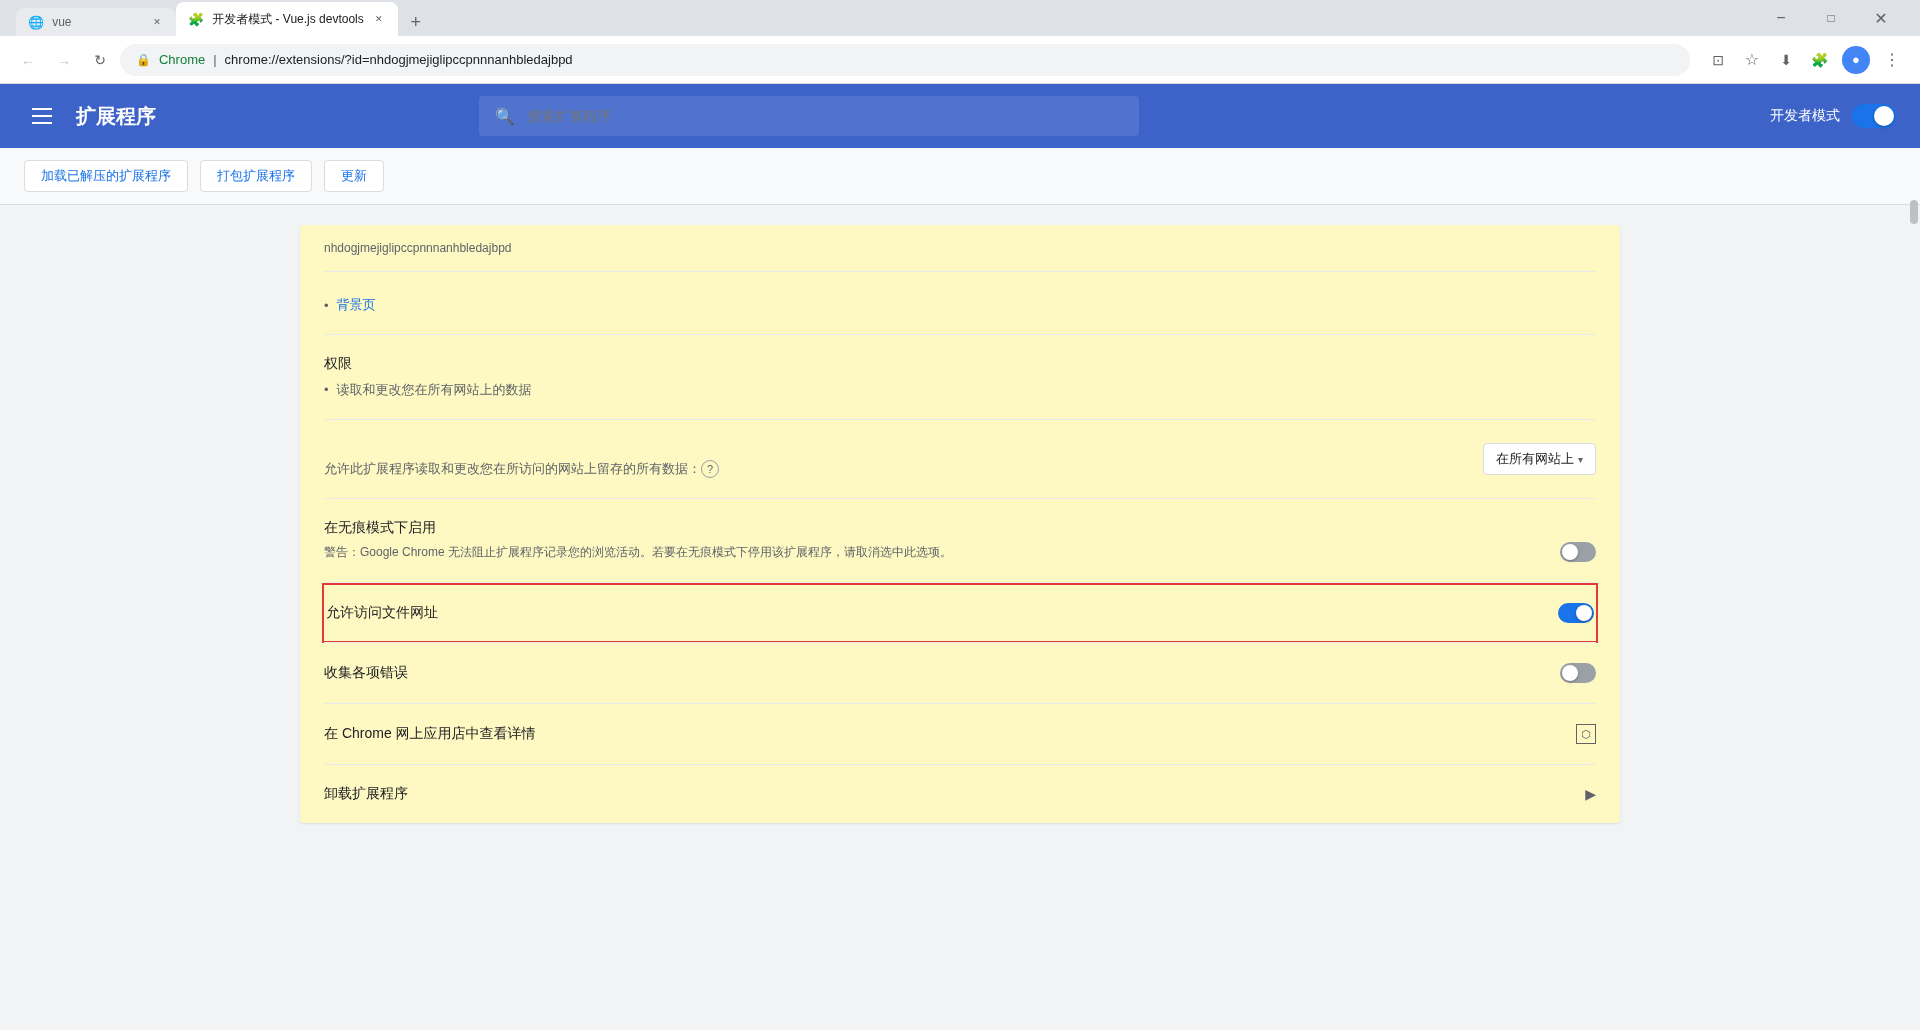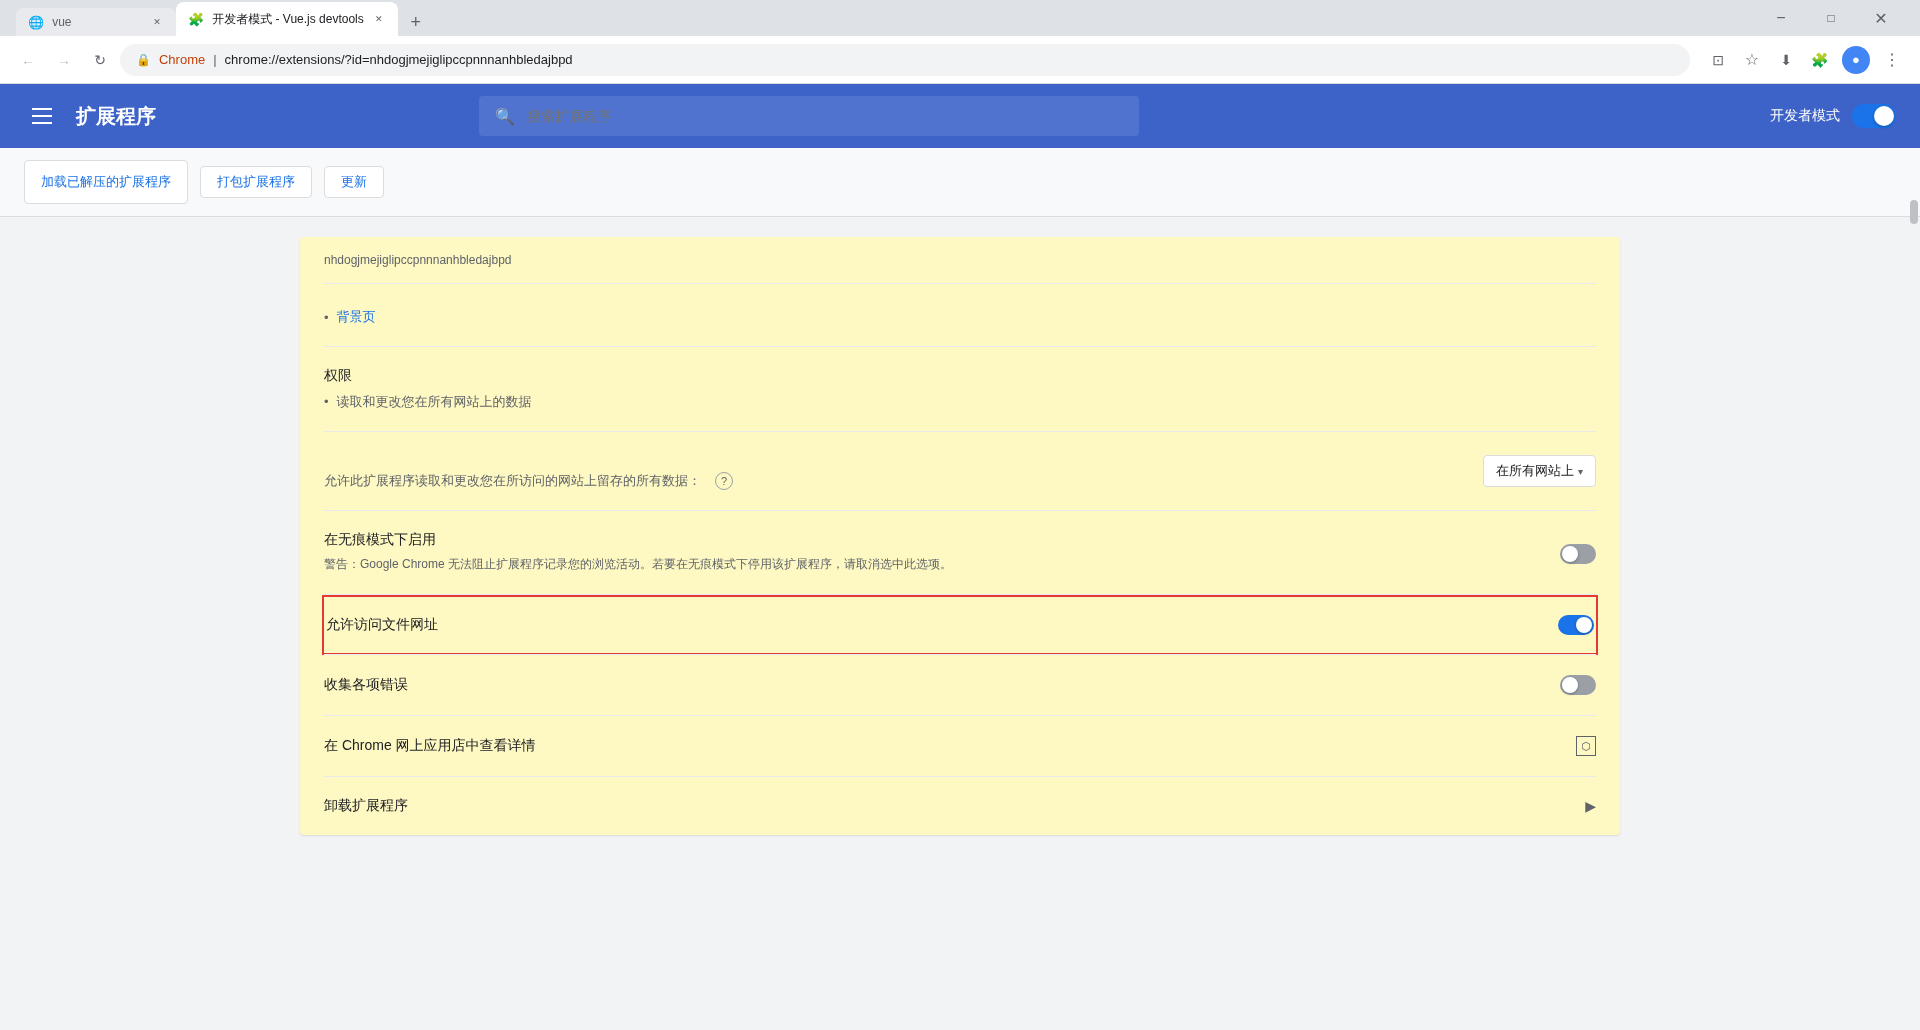--- a/index.html
+++ b/index.html
@@ -36,21 +36,21 @@
     <div style="width:46px;height:32px;display:flex;align-items:center;justify-content:center;font-size:16px;color:#5f6368;cursor:pointer;">✕</div>
   </div>
 </div>
 
 <div style="background:#fff; display:flex; align-items:center; padding:0 12px; height:48px; gap:4px; border-bottom:1px solid #dadce0;">
   <div class="nav-btn disabled">←</div>
   <div class="nav-btn disabled">→</div>
   <div class="nav-btn">↻</div>
   <div style="flex:1; height:32px; background:#f1f3f4; border-radius:16px; display:flex; align-items:center; padding:0 16px; gap:8px; cursor:text;">
     <span style="font-size:12px; color:#5f6368;">🔒</span>
-    <span style="color:#c2410c; font-size:13px;">Chrome</span>
+    <span style="color:#15803d; font-size:13px;">Chrome</span>
     <span style="color:#5f6368;">|</span>
     <span style="color:#202124; font-size:13px;">chrome://extensions/?id=nhdogjmejiglipccpnnnanhbledajbpd</span>
   </div>
   <div style="display:flex; align-items:center; gap:2px; margin-left:8px;">
     <div class="toolbar-icon" style="font-size:14px;">⊡</div>
     <div class="toolbar-icon">☆</div>
     <div class="toolbar-icon" style="font-size:14px;">⬇</div>
     <div class="toolbar-icon" style="font-size:14px;">🧩</div>
     <div style="width:28px;height:28px;border-radius:50%;background:#4285f4;display:flex;align-items:center;justify-content:center;color:white;font-size:13px;cursor:pointer;margin:0 4px;">●</div>
     <div class="toolbar-icon" style="font-size:16px;">⋮</div>
@@ -70,21 +70,21 @@
   </div>
   <div style="display:flex; align-items:center; gap:12px; margin-left:auto;">
     <span style="font-size:14px; color:white;">开发者模式</span>
     <div style="width:44px;height:24px;border-radius:12px;background:#1a73e8;position:relative;cursor:pointer;">
       <div style="position:absolute;width:20px;height:20px;border-radius:50%;background:white;top:2px;left:22px;box-shadow:0 1px 3px rgba(0,0,0,0.3);"></div>
     </div>
   </div>
 </div>
 
 <div style="display:flex; align-items:center; padding:12px 24px; gap:12px; background:#f8f9fa; border-bottom:1px solid #dadce0;">
-  <button style="padding:12px 16px;border:1px solid #dadce0;border-radius:4px;background:white;font-size:13px;color:#1a73e8;cursor:pointer;">加载已解压的扩展程序</button>
+  <button style="padding:6px 16px;border:1px solid #dadce0;border-radius:4px;background:white;font-size:13px;color:#1a73e8;cursor:pointer;">加载已解压的扩展程序</button>
   <button style="padding:6px 16px;border:1px solid #dadce0;border-radius:4px;background:white;font-size:13px;color:#1a73e8;cursor:pointer;">打包扩展程序</button>
   <button style="padding:6px 16px;border:1px solid #dadce0;border-radius:4px;background:white;font-size:13px;color:#1a73e8;cursor:pointer;">更新</button>
 </div>
 
 <div style="background:#f1f3f4; min-height:calc(1030px - 194px); padding:0 300px; overflow-y:auto; position:relative;">
 
   <div style="background:#fef9c3; border-radius:4px; margin:20px 0; padding:0 24px; box-shadow:0 1px 2px rgba(0,0,0,0.1);">
 
     <div style="font-size:12px; color:#5f6368; padding:16px 0; border-bottom:1px solid #e8eaed; word-break:break-all;">nhdogjmejiglipccpnnnanhbledajbpd</div>
 
@@ -98,32 +98,32 @@
     <div style="padding:20px 0; border-bottom:1px solid #e8eaed;">
       <div style="font-size:14px; font-weight:500; color:#202124; margin-bottom:8px;">权限</div>
       <div style="display:flex; align-items:flex-start; gap:8px; margin-top:4px;">
         <span style="color:#5f6368; margin-top:1px;">•</span>
         <span style="font-size:13px; color:#5f6368;">读取和更改您在所有网站上的数据</span>
       </div>
     </div>
 
     <div style="padding:20px 0; border-bottom:1px solid #e8eaed; display:flex; align-items:center; justify-content:space-between;">
       <div style="flex:1;">
-        <div style="display:flex; align-items:center; gap:14px; margin-top:20px;">
+        <div style="display:flex; align-items:center; gap:0; margin-top:20px;">
           <span style="font-size:13px; color:#5f6368;">允许此扩展程序读取和更改您在所访问的网站上留存的所有数据：</span>
           <div style="width:18px;height:18px;border-radius:50%;border:1px solid #9aa0a6;display:flex;align-items:center;justify-content:center;font-size:11px;color:#5f6368;cursor:pointer;flex-shrink:0;">?</div>
         </div>
       </div>
       <div style="display:flex;align-items:center;gap:4px;border:1px solid #dadce0;border-radius:4px;padding:6px 12px;background:white;cursor:pointer;font-size:13px;color:#202124;white-space:nowrap;margin-left:16px;">
         <span>在所有网站上</span>
         <span style="font-size:10px; color:#5f6368;">▾</span>
       </div>
     </div>
 
-    <div style="padding:20px 0; border-bottom:1px solid #e8eaed; display:flex; align-items:center; justify-content:space-between; gap:28px;">
+    <div style="padding:20px 0; border-bottom:1px solid #e8eaed; display:flex; align-items:flex-end; justify-content:space-between; gap:28px;">
       <div style="flex:1;">
         <div style="font-size:14px; color:#202124; margin-bottom:6px;">在无痕模式下启用</div>
         <div style="font-size:12px; color:#5f6368; line-height:1.6;">警告：Google Chrome 无法阻止扩展程序记录您的浏览活动。若要在无痕模式下停用该扩展程序，请取消选中此选项。</div>
       </div>
       <div style="width:36px;height:20px;border-radius:10px;background:#9aa0a6;position:relative;cursor:pointer;flex-shrink:0;margin-top:2px;">
         <div style="position:absolute;width:16px;height:16px;border-radius:50%;background:white;top:2px;left:2px;box-shadow:0 1px 3px rgba(0,0,0,0.3);"></div>
       </div>
     </div>
 
     <div style="display:flex; align-items:center; justify-content:space-between; padding:18px 2px; border:2px solid #e53935; margin:0 -2px;">

